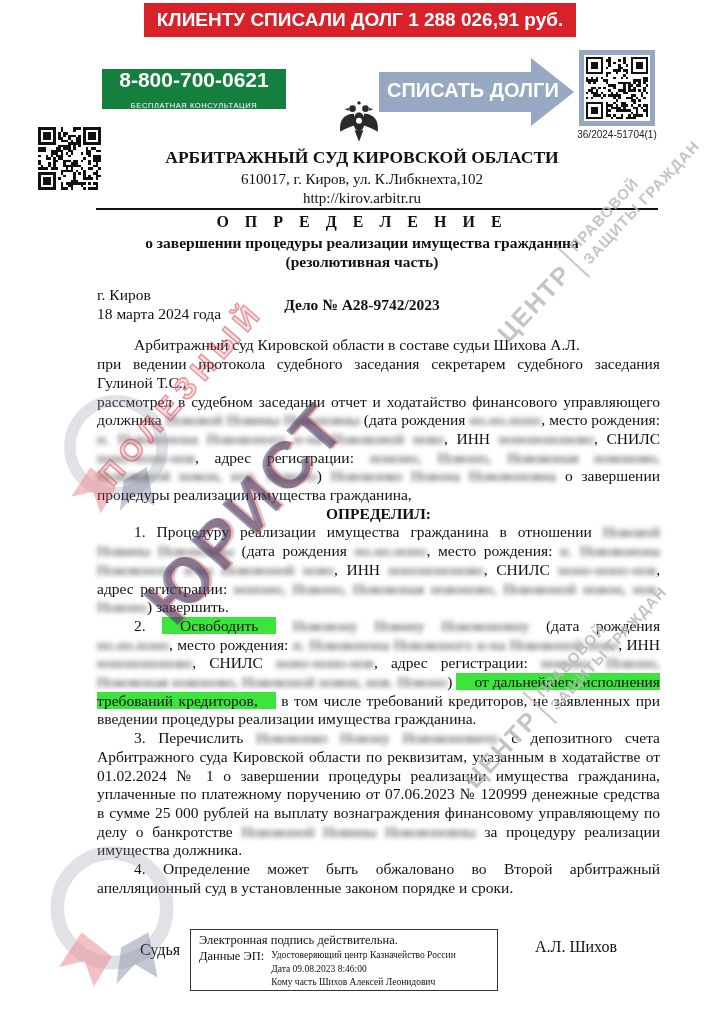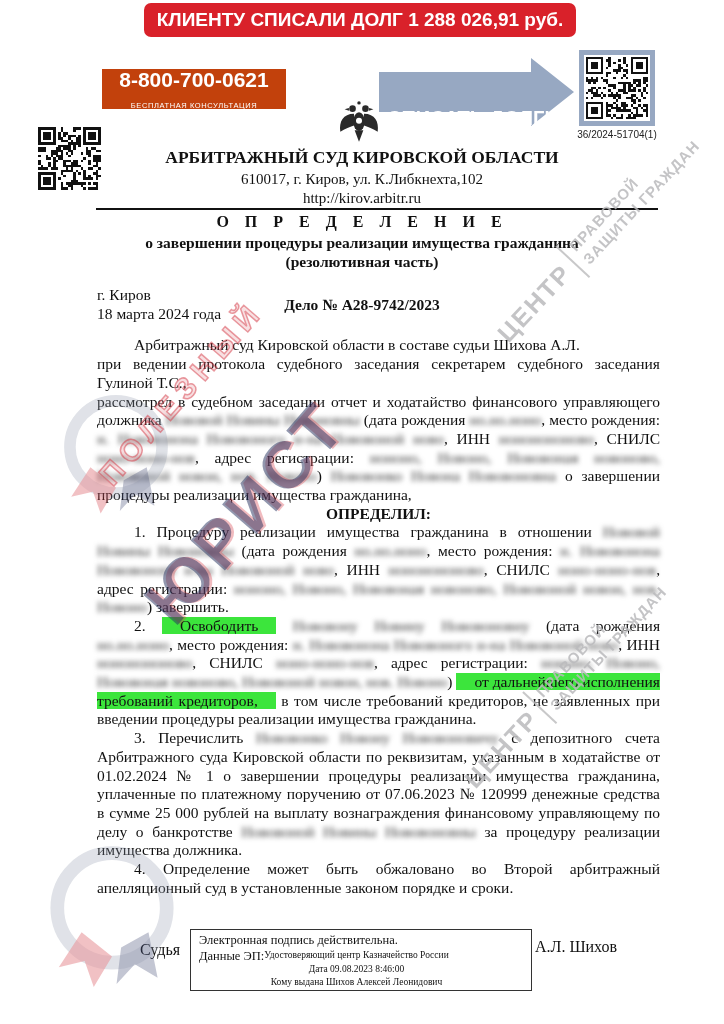--- a/index.html
+++ b/index.html
@@ -2,30 +2,30 @@
 <html><head>
 <meta charset="utf-8">
 <style>
   html,body{margin:0;padding:0;background:#fff;}
   .page{position:relative;width:724px;height:1024px;background:#fff;overflow:hidden;
         font-family:"Liberation Serif",serif;color:#111;}
 
   
   .banner{position:absolute;left:144px;top:3px;width:432px;height:34px;background:#d9212a;
           color:#fff;font-family:"Liberation Sans",sans-serif;font-weight:bold;font-size:19px;
-          display:flex;align-items:center;justify-content:center;white-space:nowrap;z-index:6;border-radius:7px;}
-  .phone-btn{position:absolute;left:102px;top:69px;width:184px;height:40px;background:#c2410c;
+          display:flex;align-items:center;justify-content:center;white-space:nowrap;z-index:6;}
+  .phone-btn{position:absolute;left:102px;top:69px;width:184px;height:40px;background:#15803d;
           color:#fff;font-family:"Liberation Sans",sans-serif;text-align:center;
           display:flex;flex-direction:column;justify-content:center;z-index:6;cursor:pointer;gap:10px;}
   .phone-number{font-weight:bold;font-size:21px;line-height:22px;}
   .phone-sub{font-size:7.5px;letter-spacing:.6px;line-height:9px;}
   .cta{position:absolute;left:379px;top:57px;width:196px;height:70px;z-index:6;cursor:pointer;}
   .cta svg{position:absolute;left:0;top:0;}
   .cta-label{position:absolute;left:8px;top:22px;width:146px;text-align:right;color:#fff;
-          font-family:"Liberation Sans",sans-serif;font-weight:bold;font-size:20px;white-space:nowrap;margin-top:28px;}
+          font-family:"Liberation Sans",sans-serif;font-weight:bold;font-size:20px;white-space:nowrap;}
   .qr-frame{position:absolute;left:579px;top:50px;width:76px;height:76px;background:#97a8c2;
           box-sizing:border-box;padding:5px;z-index:6;}
   .qr-frame .qr-inner{width:100%;height:100%;background:#fff;box-sizing:border-box;padding:2px;}
   .doc-code{position:absolute;left:552px;top:129px;width:130px;text-align:center;
           font-family:"Liberation Sans",sans-serif;font-size:10px;color:#222;z-index:6;}
   .qr-left{position:absolute;left:38px;top:127px;width:63px;height:63px;z-index:6;}
   .eagle{position:absolute;left:336px;top:99px;width:46px;height:48px;z-index:4;}
 
   
   .cline{position:absolute;left:0;width:100%;text-align:center;z-index:3;}
@@ -44,24 +44,24 @@
   .content p{margin:0;}
   .indent{text-indent:37px;}
   .meta{text-align:left;}
   .gap13{height:13px;}
   .res-heading{text-align:center;font-weight:bold;margin:9px 0 8px 0;}
   .redacted{color:#3c3c3c;filter:blur(2.6px);}
   .hl{background:#3ce53c;padding:0 18px;}
 
   
   .sig-label{position:absolute;left:140px;top:941px;font-size:16px;z-index:3;}
-  .sig-box{position:absolute;left:190px;top:929px;width:342px;height:62px;border:1.5px solid #333;
+  .sig-box{position:absolute;left:190px;top:929px;width:308px;height:62px;border:1.5px solid #333;
            box-sizing:border-box;padding:3px 8px;z-index:3;background:rgba(255,255,255,.0);}
   .sig-line1{font-size:12.5px;}
-  .sig-row{display:flex;margin-top:1px;text-align:center;}
+  .sig-row{display:flex;gap:7px;margin-top:1px;}
   .sig-dp{font-size:12.5px;white-space:nowrap;}
   .sig-small div{font-size:9.5px;line-height:13.5px;}
   .sig-name{position:absolute;left:535px;top:938px;font-size:16px;z-index:3;}
 
   
   .wm{position:absolute;pointer-events:none;font-family:"Liberation Sans",sans-serif;z-index:5;}
   .wm-center{display:flex;align-items:center;gap:8px;transform:rotate(-47deg);
              transform-origin:0 0;color:rgba(186,186,188,.85);font-weight:bold;white-space:nowrap;}
   .wm-center .big{font-size:25px;letter-spacing:2px;}
   .wm-center .vline{width:2px;height:46px;background:rgba(186,186,188,.8);}
@@ -758,19 +758,19 @@
   </div>
 
   <div class="sig-label">Судья</div>
   <div class="sig-box">
     <div class="sig-line1">Электронная подпись действительна.</div>
     <div class="sig-row">
       <div class="sig-dp">Данные ЭП:</div>
       <div class="sig-small">
         <div>Удостоверяющий центр Казначейство России</div>
         <div>Дата 09.08.2023 8:46:00</div>
-        <div>Кому выдана Шихов Алексей Леонидович</div>
+        <div>Кому часть Шихов Алексей Леонидович</div>
       </div>
     </div>
   </div>
   <div class="sig-name">А.Л. Шихов</div>
 
 </div>
 
 </body></html>

